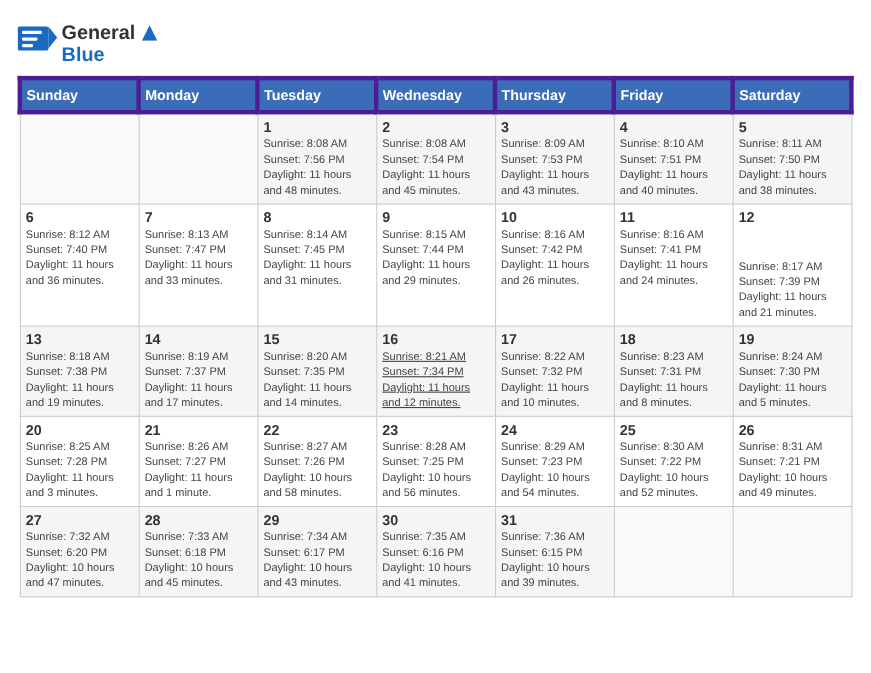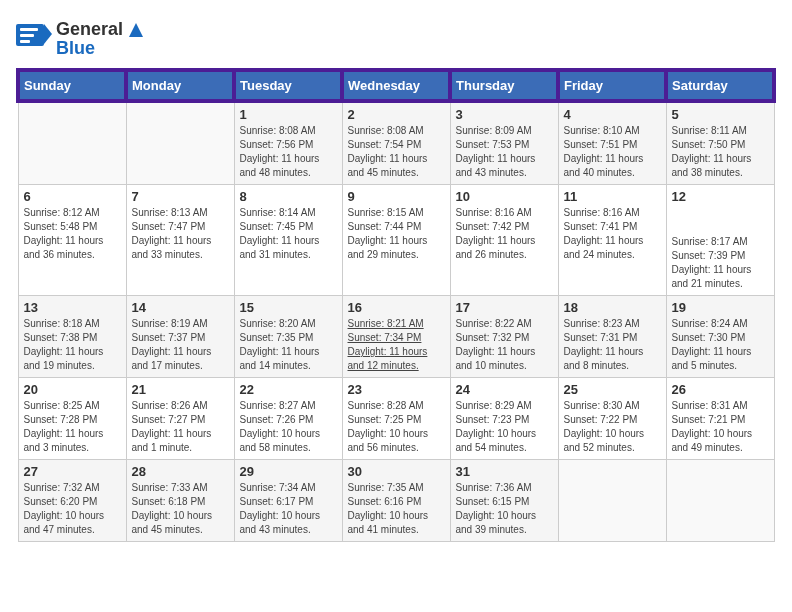--- a/index.html
+++ b/index.html
@@ -161,21 +161,21 @@
           <span class="day-number">5</span>
           <div class="day-info" style="white-space: pre-line;">Sunrise: 8:11 AM
 Sunset: 7:50 PM
 Daylight: 11 hours and 38 minutes.</div>
         </td>
       </tr>
       <tr>
         <td>
           <span class="day-number">6</span>
           <div class="day-info" style="white-space: pre-line;">Sunrise: 8:12 AM
-Sunset: 5:48 PM
+Sunset: 7:40 PM
 Daylight: 11 hours and 36 minutes.</div>
         </td>
         <td>
           <span class="day-number">7</span>
           <div class="day-info" style="white-space: pre-line;">Sunrise: 8:13 AM
 Sunset: 7:47 PM
 Daylight: 11 hours and 33 minutes.</div>
         </td>
         <td>
           <span class="day-number">8</span>

